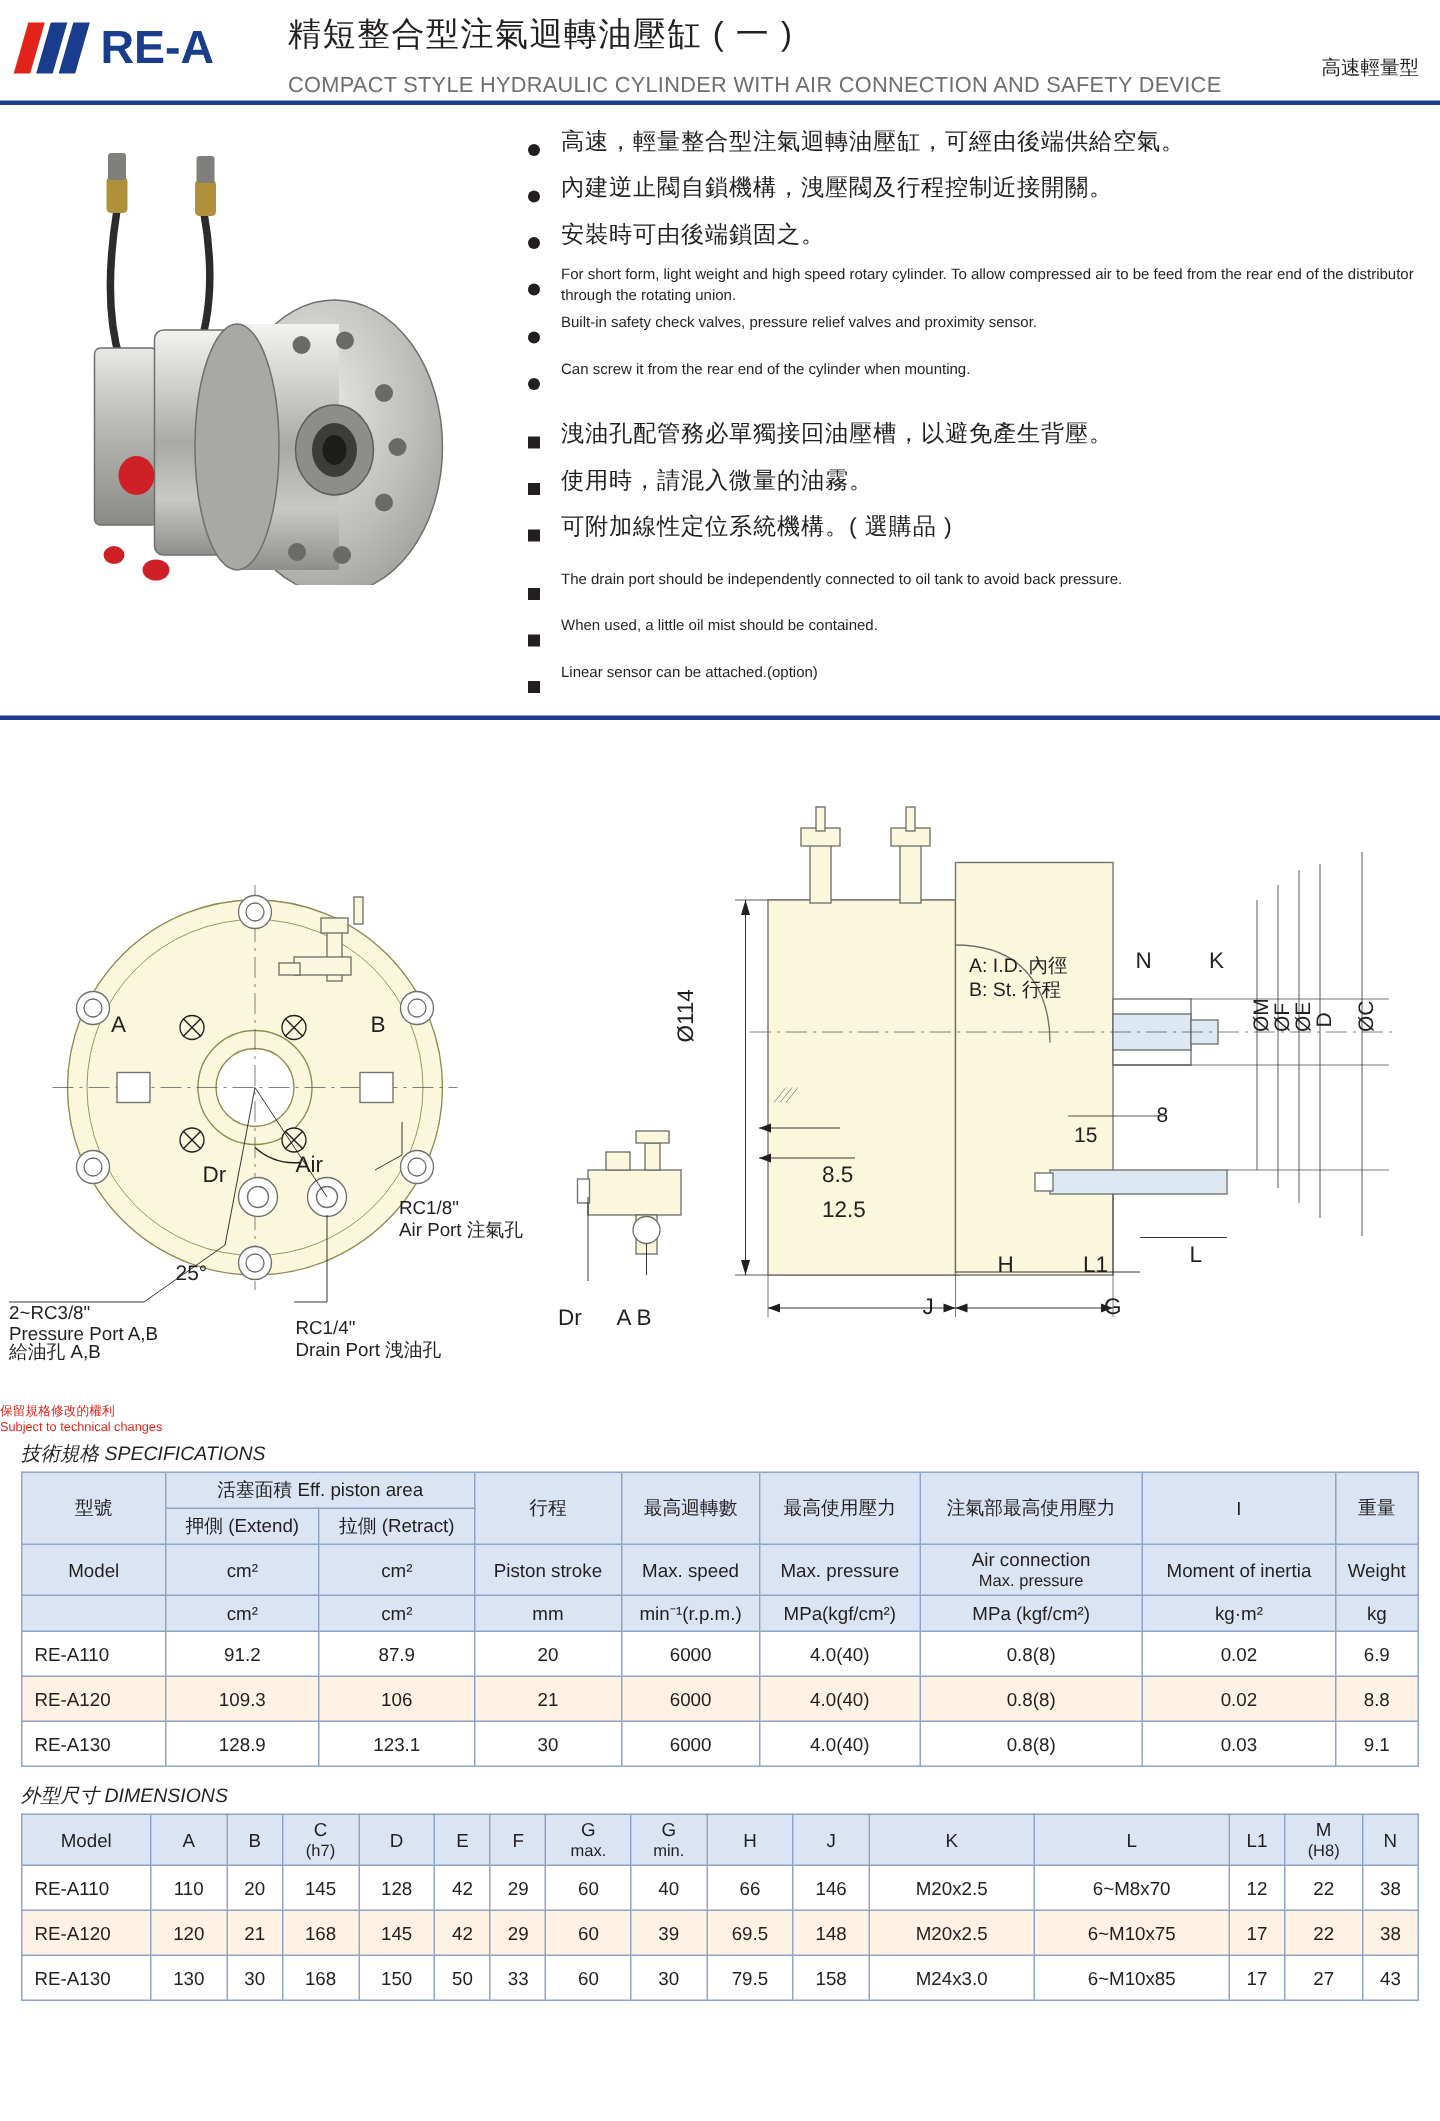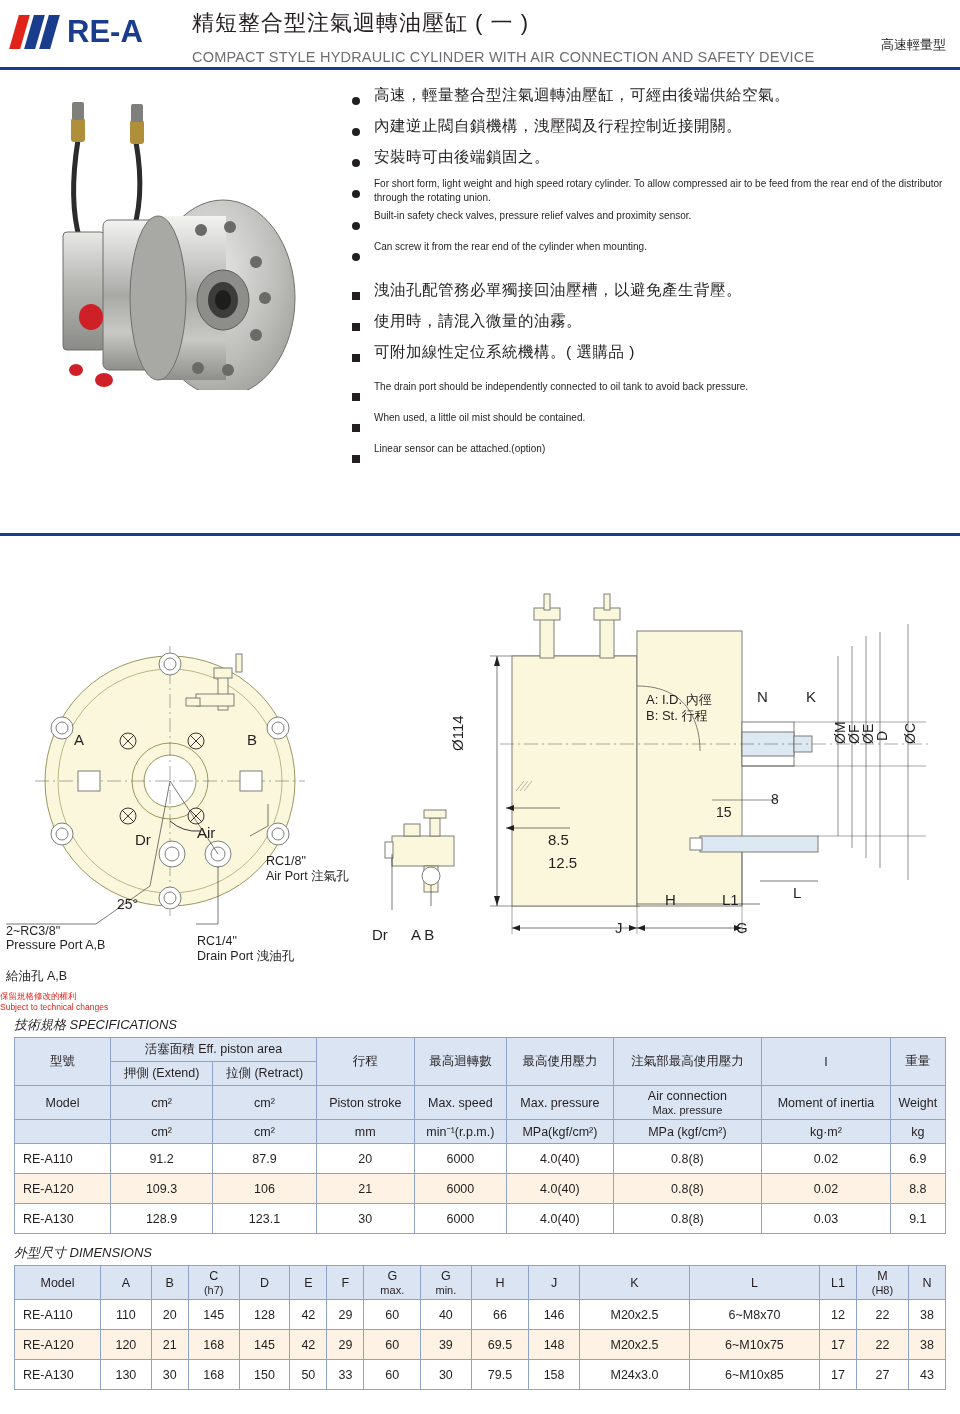--- a/index.html
+++ b/index.html
@@ -46,21 +46,21 @@
     margin-top: 11px;
   }
   .title-tag {
     position: absolute; right: 14px; top: 36px;
     font-size: 13px; color: #231f20;
   }
 
   
   .top-section {
     position: relative;
-    height: 466px;
+    height: 410px;
     border-bottom: 3px solid #1a3c8c;
   }
   .photo {
     position: absolute; left: 18px; top: 10px;
     width: 330px; height: 310px;
   }
   .bullets {
     position: absolute; left: 352px; top: 14px; right: 12px;
   }
   .bullet-row { display: flex; margin-bottom: 4px; line-height: 1.38; }
@@ -396,21 +396,21 @@
 
   
   <div class="dr-label" style="left:74px; top:195px; font-size:15px;">A</div>
   <div class="dr-label" style="left:247px; top:195px; font-size:15px;">B</div>
   <div class="dr-label" style="left:135px; top:295px; font-size:15px;">Dr</div>
   <div class="dr-label" style="left:197px; top:288px; font-size:15px;">Air</div>
   <div class="dr-label" style="left:117px; top:360px; font-size:14px;">25°</div>
 
   <div class="dr-label" style="left:6px; top:388px;">2~RC3/8"</div>
   <div class="dr-label" style="left:6px; top:402px;">Pressure Port A,B</div>
-  <div class="dr-label" style="left:6px; top:432px;">給油孔 A,B</div>
+  <div class="dr-label" style="left:6px; top:413px;">給油孔 A,B</div>
 
   <div class="dr-label" style="left:197px; top:398px;">RC1/4"</div>
   <div class="dr-label" style="left:197px; top:412px;">Drain Port  洩油孔</div>
 
   <div class="dr-label" style="left:266px; top:318px;">RC1/8"</div>
   <div class="dr-label" style="left:266px; top:332px;">Air Port  注氣孔</div>
 
   <div class="dr-label" style="left:372px; top:390px; font-size:15px;">Dr</div>
   <div class="dr-label" style="left:411px; top:390px; font-size:15px;">A B</div>
 

